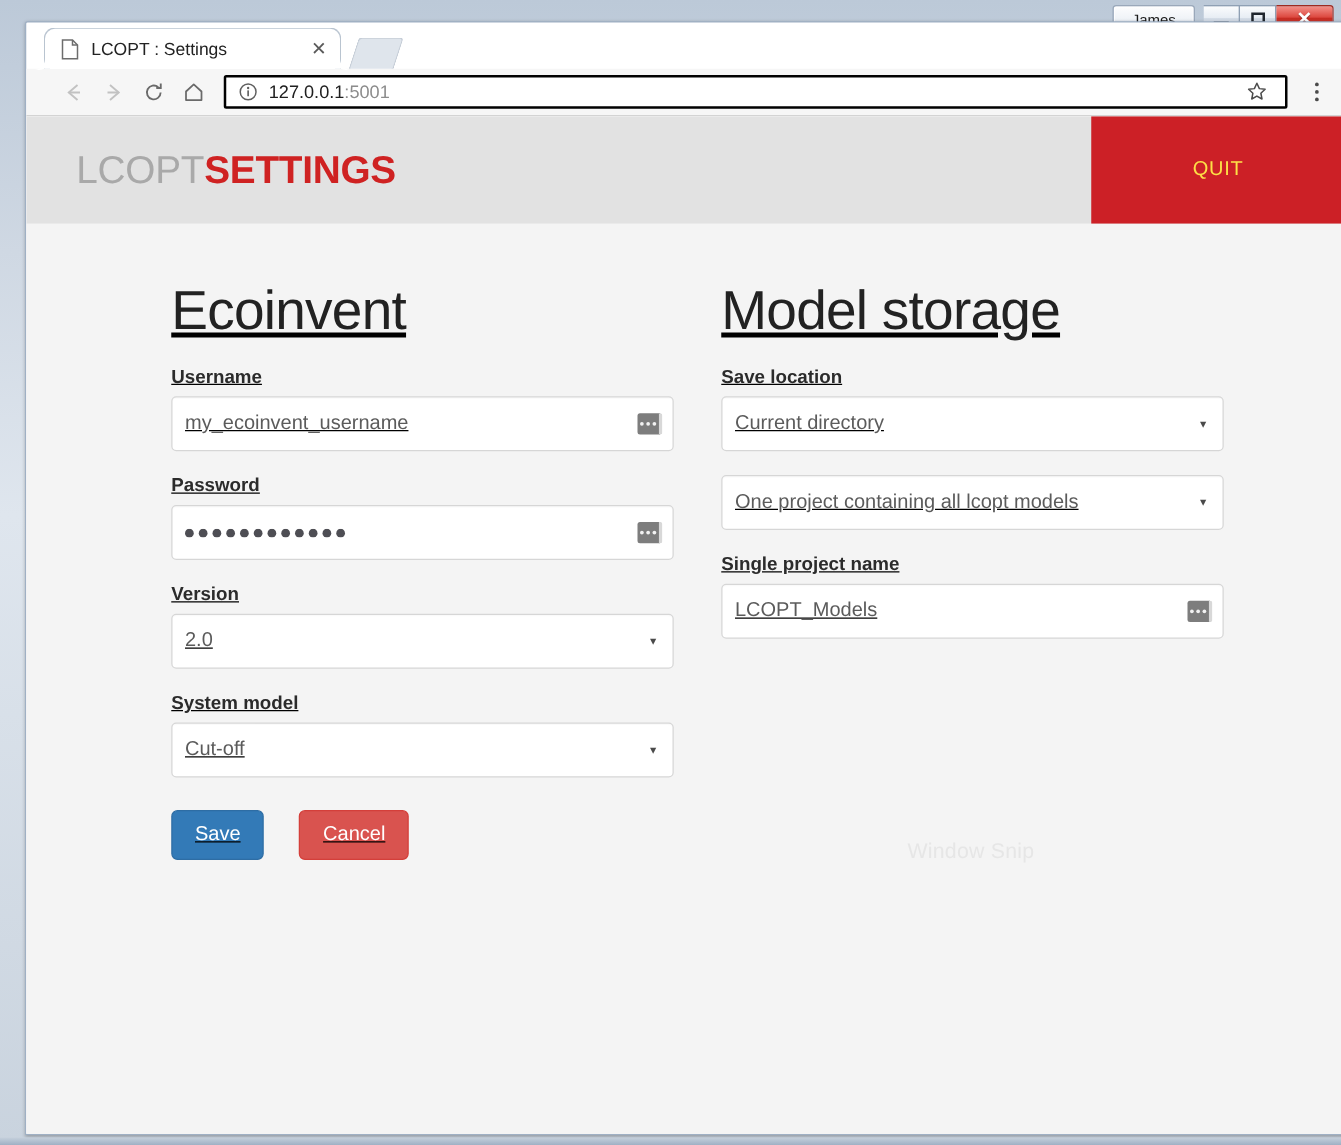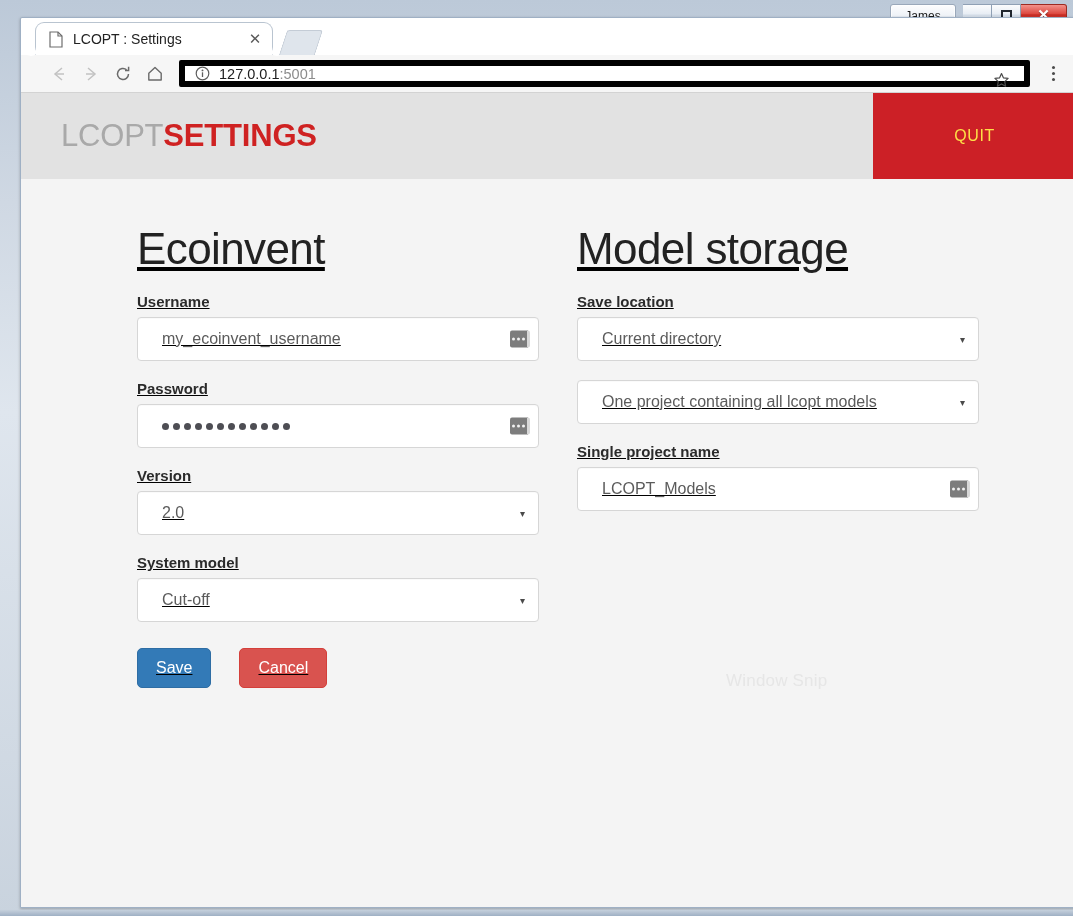--- a/index.html
+++ b/index.html
@@ -154,24 +154,24 @@
     width: 32px; height: 30px;
     display: flex; align-items: center; justify-content: center;
     color: #6a6a6a;
   }
   .navbtn.disabled { color: #c2c2c2; }
   #urlbar {
     flex: 1 1 auto;
     height: 27px;
     margin: 0 6px 0 8px;
     background: #fff;
-    border: 6px solid #000000;
+    border: 2px solid #000000;
     border-radius: 2px;
     display: flex;
-    align-items: flex-start;
+    align-items: center;
     padding: 0 8px 0 10px;
   }
   .url-info-icon { flex: 0 0 auto; margin-right: 9px; display:flex; }
   .url-text {
     flex: 1 1 auto;
     font-size: 14.5px;
     color: #202020;
     white-space: nowrap;
   }
   .url-text .port { color: #8c8c8c; }
@@ -259,21 +259,21 @@
     margin-bottom: 7px;
   }
   .control {
     position: relative;
     height: 44px;
     background: #fff;
     border: 1px solid #d6d6d6;
     border-radius: 4px;
     display: flex;
     align-items: center;
-    padding: 0 24px;
+    padding: 0 10px;
     font-size: 16px;
     color: #5b5b5b;
     box-shadow: inset 0 1px 1px rgba(0,0,0,.025);
   }
   .control.select { padding-right: 30px; }
   .control .val { flex: 1 1 auto; white-space: nowrap; overflow: hidden; }
   .pw-dots {
     display: flex;
     gap: 4px;
     align-items: center;

